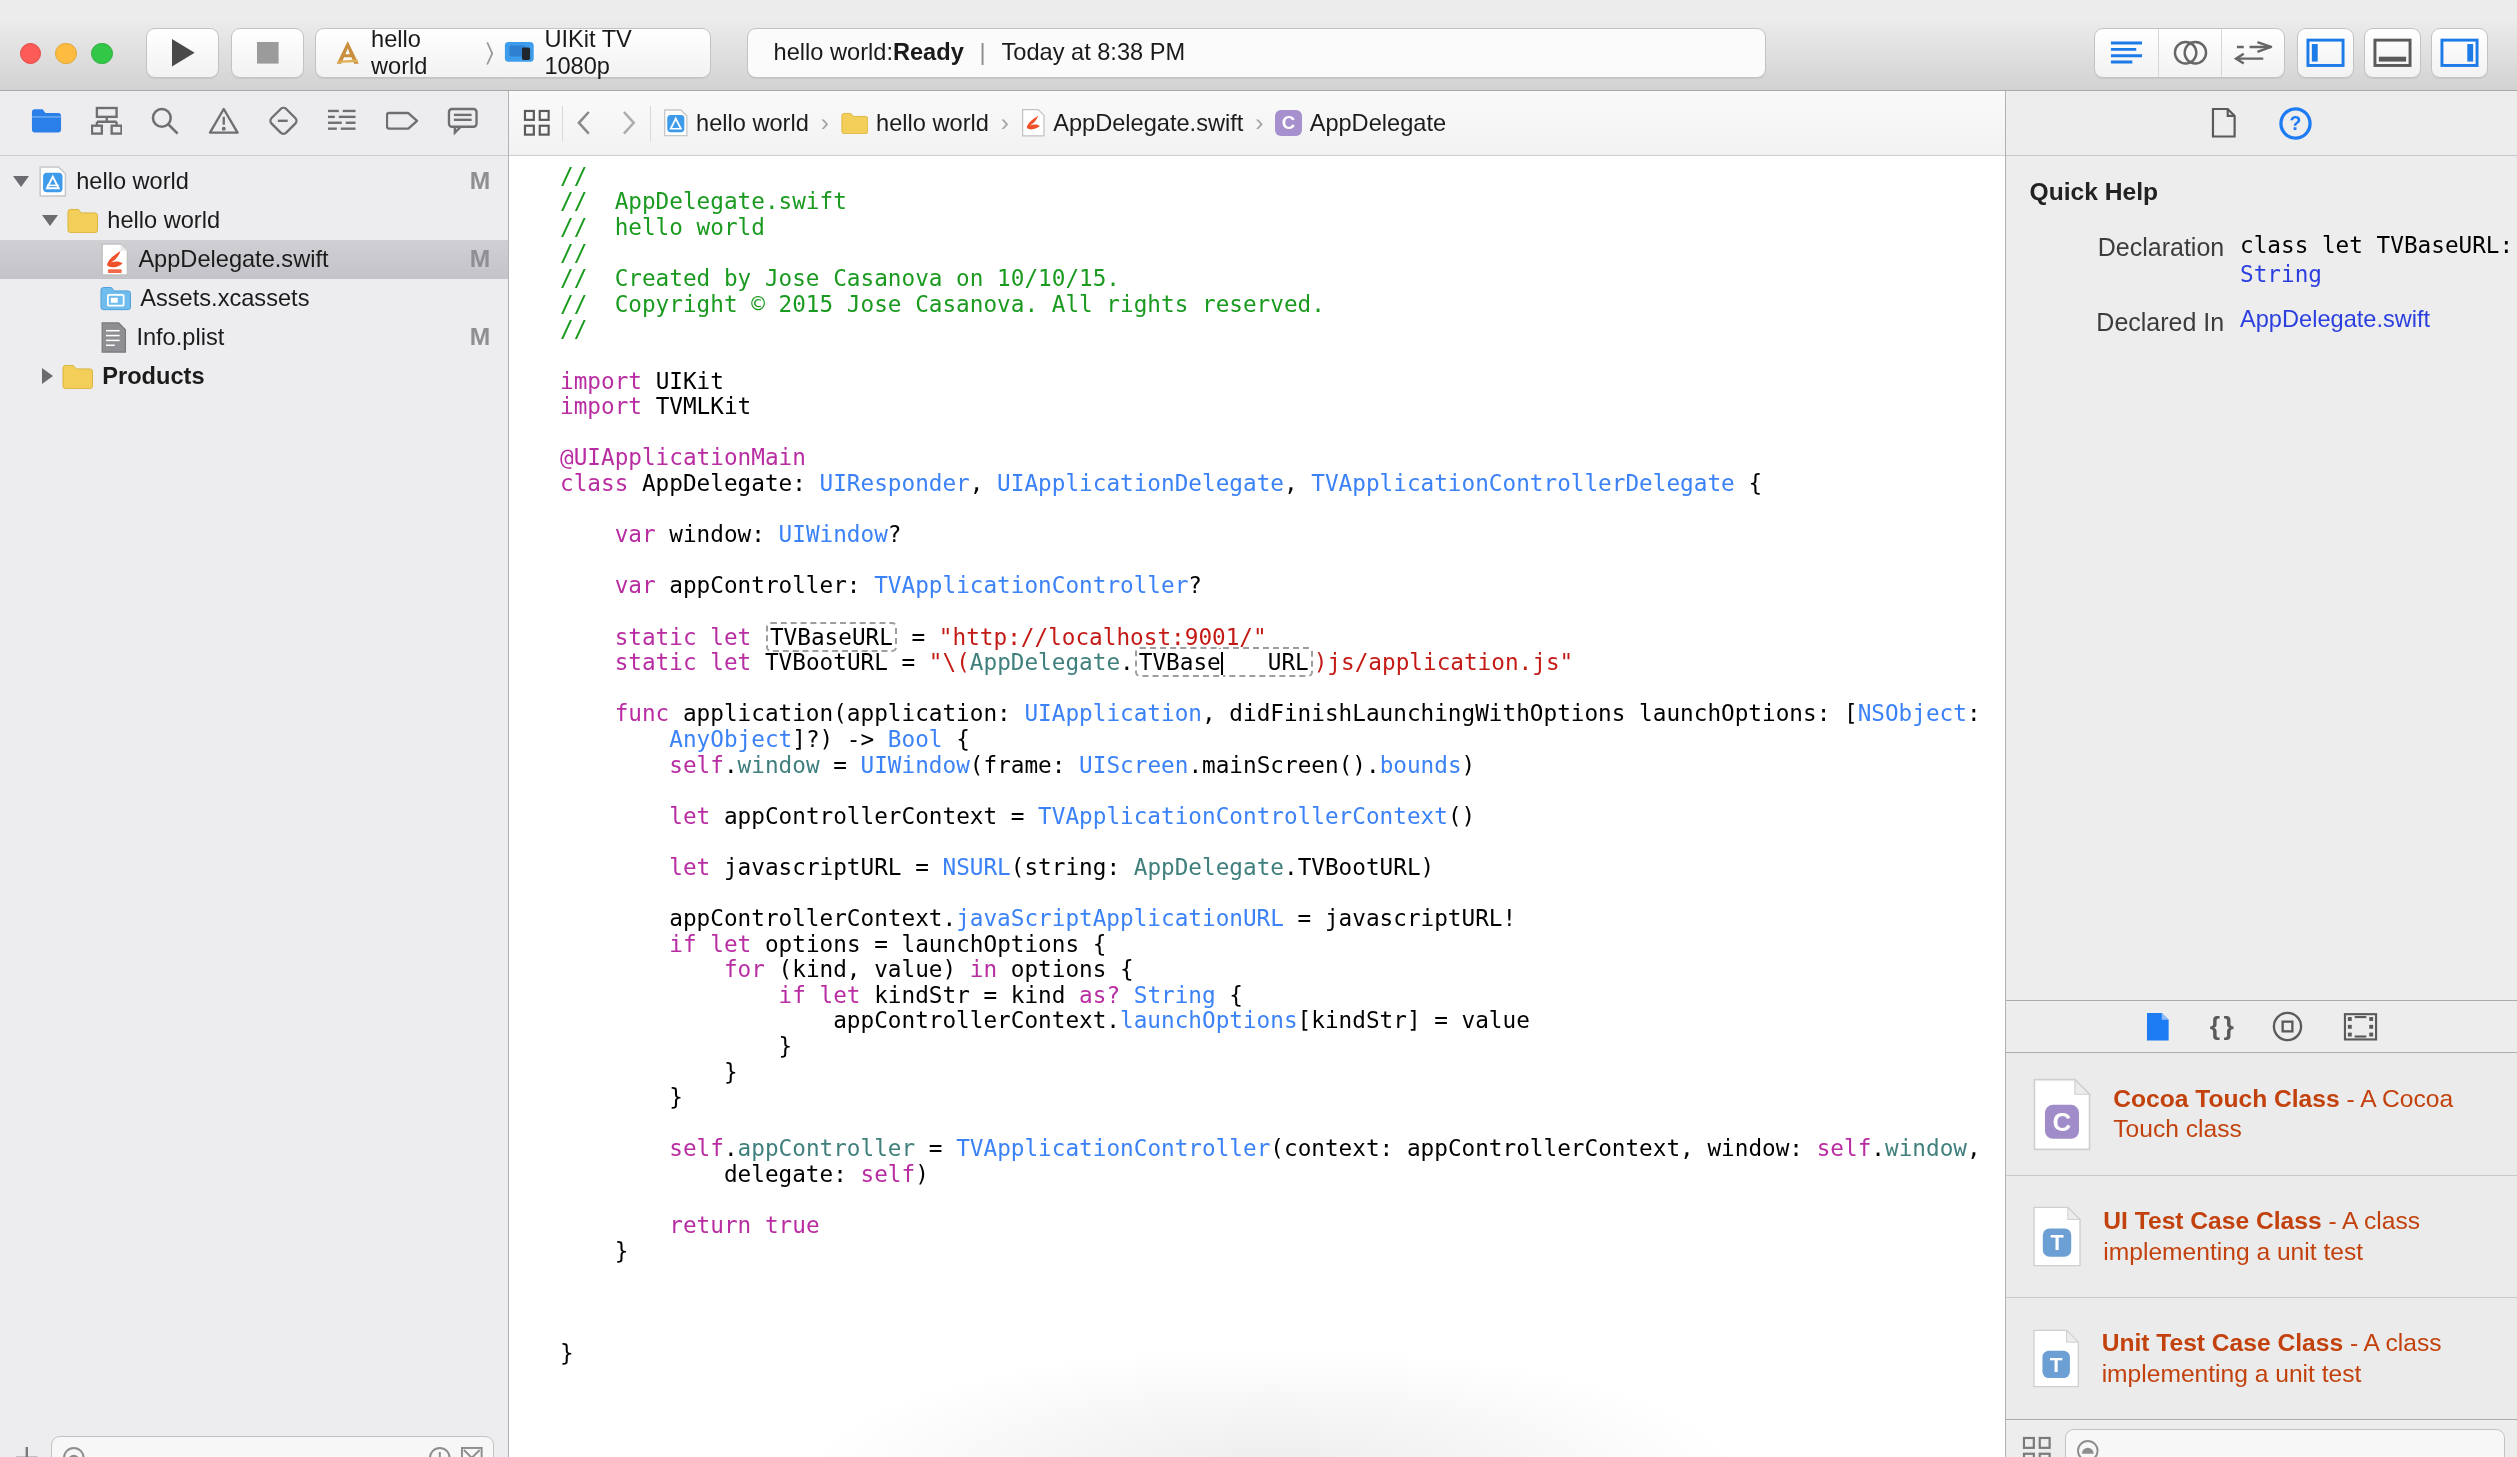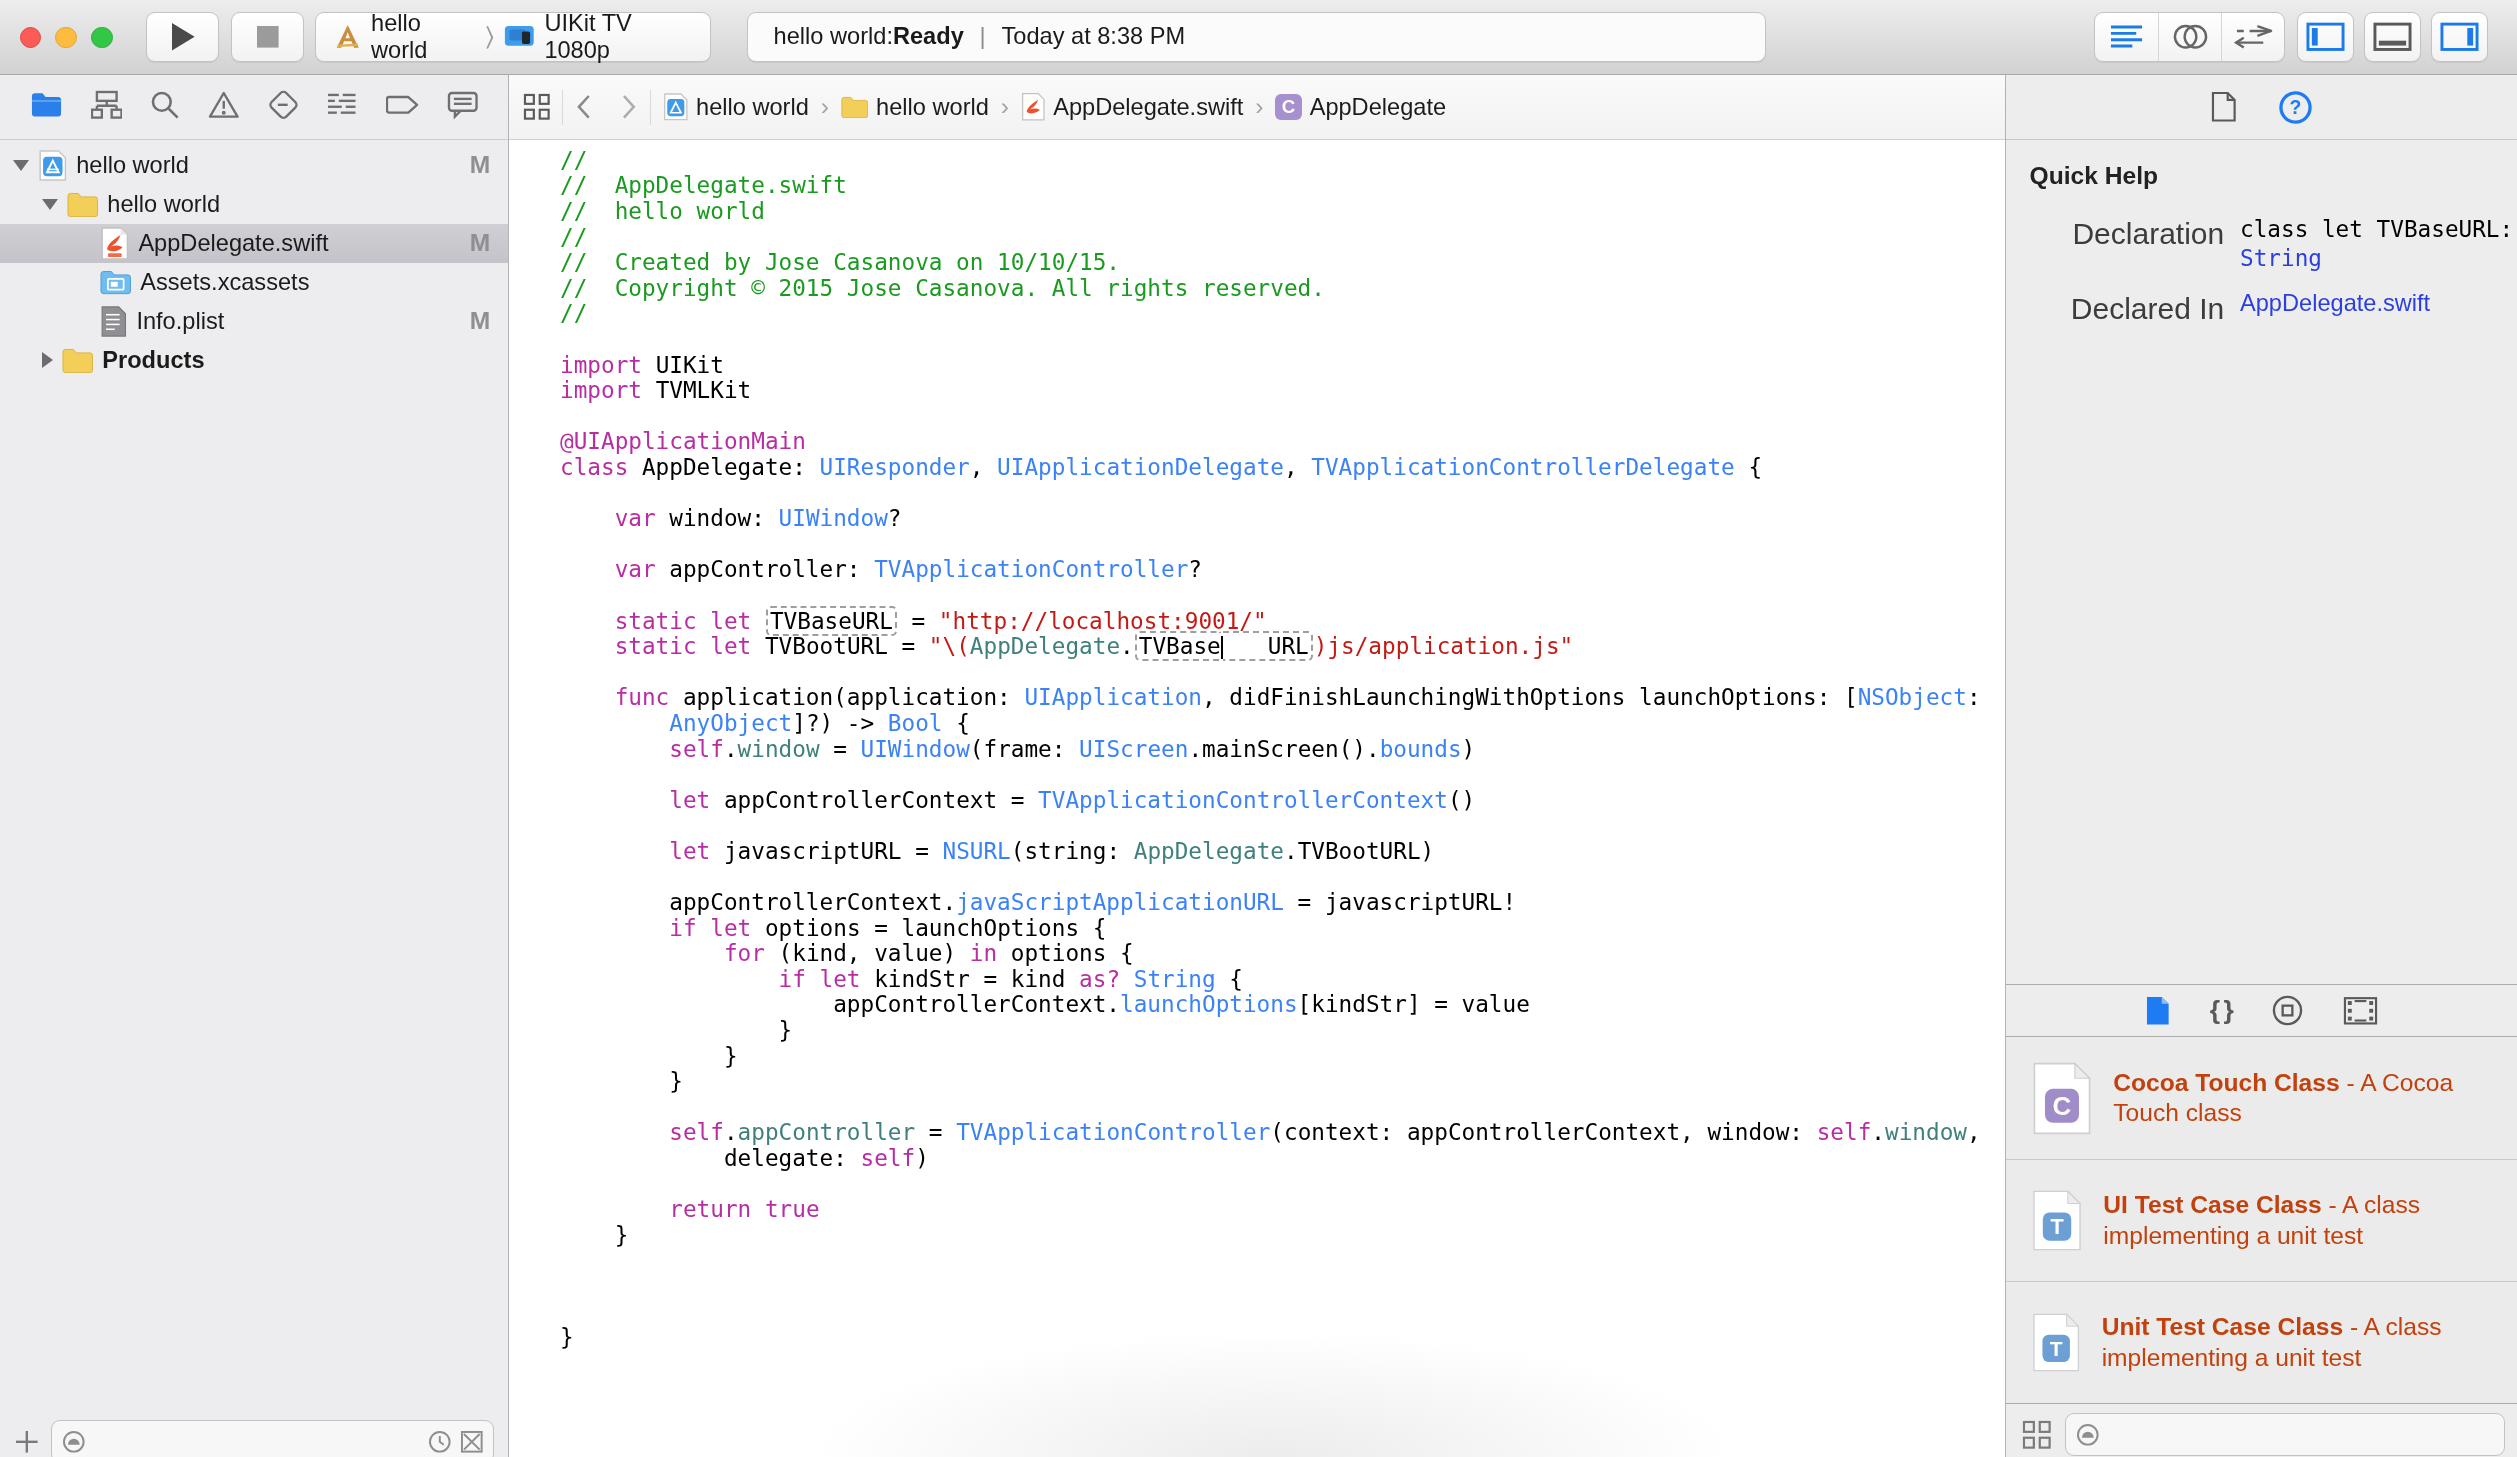--- a/index.html
+++ b/index.html
@@ -1,17 +1,17 @@
 <!DOCTYPE html>
 <html><head>
 <meta charset="utf-8">
 <style>
   * { margin:0; padding:0; box-sizing:border-box; }
   html,body { width:2518px; height:1458px; overflow:hidden; font-family:"Liberation Sans", sans-serif; background:#ECECEC; }
-  .window { position:relative; width:2518px; height:1061px; }
+  .window { position:relative; width:2518px; height:1061px;margin-top:16px; }
 
   
   .toolbar { position:relative; height:75px; background:linear-gradient(#EDEDED,#D2D2D2); border-bottom:1px solid #A9A9A9; }
   .traffic { position:absolute; top:26.6px; width:21.7px; height:21.7px; border-radius:50%; }
   .tbtn { position:absolute; top:11.8px; height:50px; background:linear-gradient(#FFFFFF,#F2F2F2); border:1px solid #C3C3C3; border-radius:8.9px; box-shadow:0 1px 1px rgba(0,0,0,.07); display:flex; align-items:center; justify-content:center; }
   .scheme { justify-content:flex-start; padding:0 17.7px; gap:9.9px; font-size:23.6px; color:#1A1A1A; }
   .status { justify-content:flex-start; padding:0 25.6px; background:#FBFBFB; font-size:23.6px; color:#1A1A1A; }
   .status b { font-weight:bold; }
   .status .sep { color:#8E8E8E; margin:0 15.8px; }
   .segg { display:flex; padding:0; overflow:hidden; }
@@ -50,21 +50,21 @@
   .boxl { border:2px dashed #9E9E9E; border-right:none; border-radius:4.9px 0 0 4.9px; padding-left:2px; margin-left:1px; }
   .boxr { border:2px dashed #9E9E9E; border-left:none; border-radius:0 4.9px 4.9px 0; padding-right:2px; margin-right:1px;padding-left:45px; }
   .caret { display:inline-block; width:0; height:23.6px; border-left:2px solid #000; vertical-align:text-bottom; }
   .efade { position:absolute; left:296px; bottom:0; width:936px; height:128px; background:radial-gradient(ellipse at 50% 100%, rgba(110,110,110,0.13), rgba(110,110,110,0) 70%); pointer-events:none; }
 
   
   .utilities { position:relative; width:512px; background:#EDEDEE; border-left:1px solid #B2B2B5; display:flex; flex-direction:column; }
   .insp-tabs { height:65px; display:flex; align-items:center; justify-content:center; gap:43px; border-bottom:1px solid #C6C6C8; }
   .qh-title { font-size:24.6px; font-weight:bold; color:#222; margin:21.7px 0 25.6px 23.6px; }
   .qh-row { display:flex; margin-bottom:17.7px; }
-  .qh-label { width:234px; text-align:right; padding-right:15.8px; font-size:30px; color:#3C3C3C; flex:none; padding-top:2px; }
+  .qh-label { width:234px; text-align:right; padding-right:15.8px; font-size:25px; color:#3C3C3C; flex:none; padding-top:2px; }
   .qh-decl { font-family:"DejaVu Sans Mono", monospace; font-size:22.7px; line-height:28.6px; color:#000; }
   .qh-decl .blue { color:#2B3FDE; }
   .qh-link { font-size:23.6px; color:#2B3FDE; }
   .util-spacer { flex:1; }
   .lib-tabs { height:53px; display:flex; align-items:center; justify-content:center; gap:39px; border-top:1px solid #ACACAC; border-bottom:1px solid #ACACAC; }
   .lib-list { background:#EBEBEB; }
   .lib-item { display:flex; align-items:center; padding:13.8px 13.8px 13.8px 25.6px; min-height:122px; gap:21.7px; }
   .lib-item + .lib-item { border-top:1px solid #C9C9C9; }
   .lib-text { font-size:24.6px; line-height:30.5px; color:#c2410c; }
   .lib-text b { font-weight:bold; }

